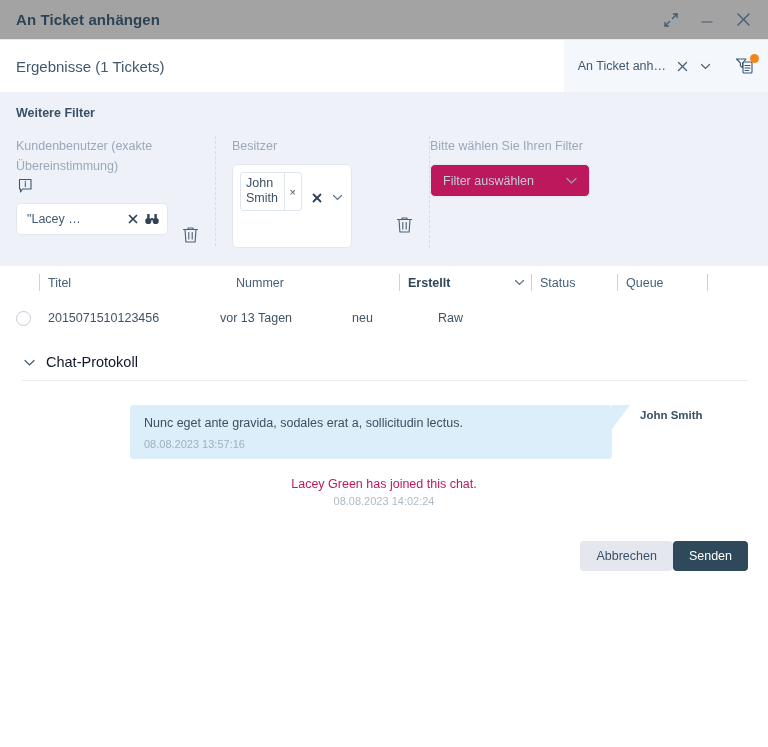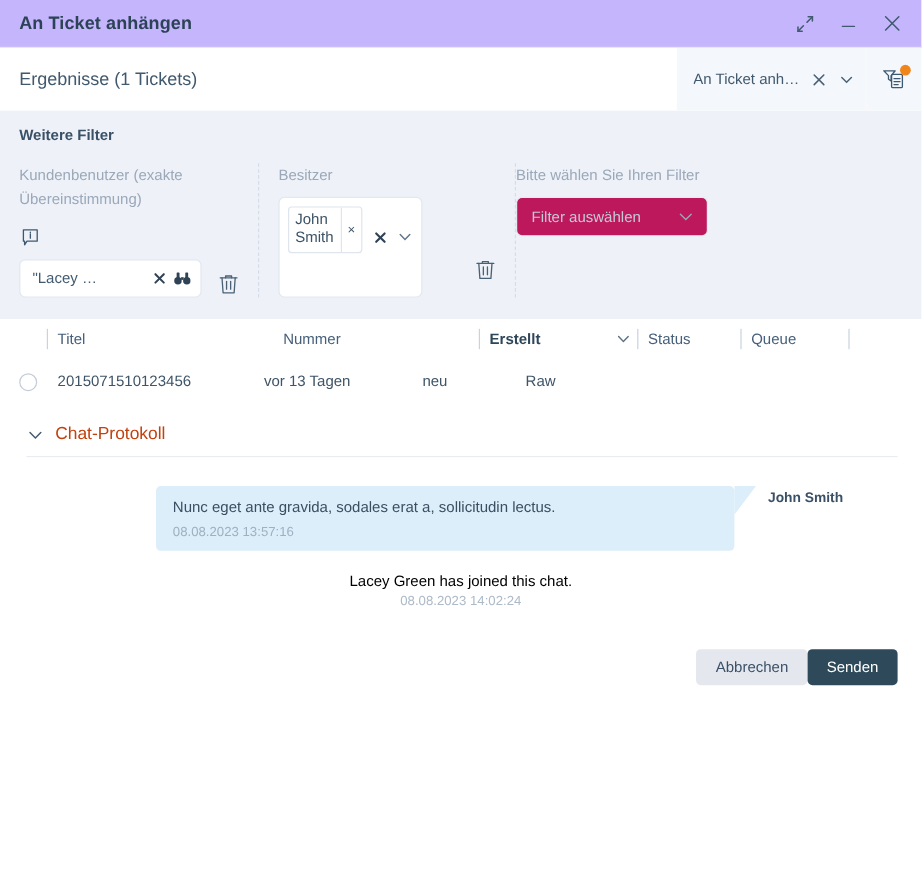--- a/index.html
+++ b/index.html
@@ -14,21 +14,21 @@
   .app {
     width: 768px; height: 747px;
     display: flex; flex-direction: column;
     position: relative;
     background: #ffffff;
   }
 
   
   .titlebar {
     height: 40px; min-height: 40px;
-    background: #c4b5fd;
+    background: #a3a3a3;
     border-bottom: 1px solid #e3e9f1;
     display: flex; align-items: center;
     padding: 0 14px 0 16px;
   }
   .titlebar-title {
     font-size: 15px; font-weight: bold;
     color: #2c4356; letter-spacing: .1px;
   }
   .titlebar-controls {
     margin-left: auto;
@@ -101,21 +101,21 @@
   }
   .filter-col {
     display: flex; align-items: flex-start;
   }
   .filter-group { width: 152px; }
   .filter-group.owner { width: 150px; }
   .filter-group.select { width: 200px; }
   .filter-label {
     font-size: 12.5px; color: #9aa8b9;
     line-height: 20px;
-    margin-bottom: 14px;
+    margin-bottom: 2px;
   }
   .info-icon { display: block; margin: 1px 0 5px 2px; color: #41596e; }
   .chip-input {
     background: #ffffff;
     border: 1px solid #e2e8f0;
     border-radius: 5px;
     height: 32px;
     display: flex; align-items: center;
     padding: 0 8px 0 10px;
     gap: 6px;
@@ -224,21 +224,21 @@
     border: 1px solid #c3ccd8; background: #fff;
     cursor: pointer;
   }
 
   
   .chat-section { padding-top: 18px; }
   .chat-head {
     display: flex; align-items: center; gap: 9px;
     padding: 0 0 10px 22px;
   }
-  .chat-head-title { font-size: 14.5px; color: #c2410c; }
+  .chat-head-title { font-size: 14.5px; color: #0f172a; }
   .chat-divider {
     height: 1px; background: #e9edf2;
     margin: 0 20px 0 22px;
   }
   .chat-body { padding: 24px 24px 0 24px; }
 
   .msg-row { display: flex; align-items: flex-start; margin-bottom: 16px; }
 
   .bubble {
     border-radius: 4px;
@@ -265,21 +265,21 @@
   }
   .author {
     font-size: 11.5px; font-weight: bold; color: #3a5066;
     white-space: nowrap;
     padding-top: 4px;
   }
   .author.right-side { margin-left: 28px; }
   .author.left-side { width: 96px; text-align: right; margin-right: 26px; }
 
   .system-msg { text-align: center; margin: 6px 0 22px 0; }
-  .system-text { font-size: 12.5px; color: #000000; }
+  .system-text { font-size: 12.5px; color: #be185d; }
   .system-time { font-size: 11px; color: #adbac7; margin-top: 4px; }
 
   
   .footer {
     display: flex; justify-content: flex-end; align-items: center;
     padding: 12px 20px 0 0;
   }
   .btn {
     font-size: 12.5px; border: none; border-radius: 4px;
     padding: 0 16px; height: 30px; cursor: pointer;

